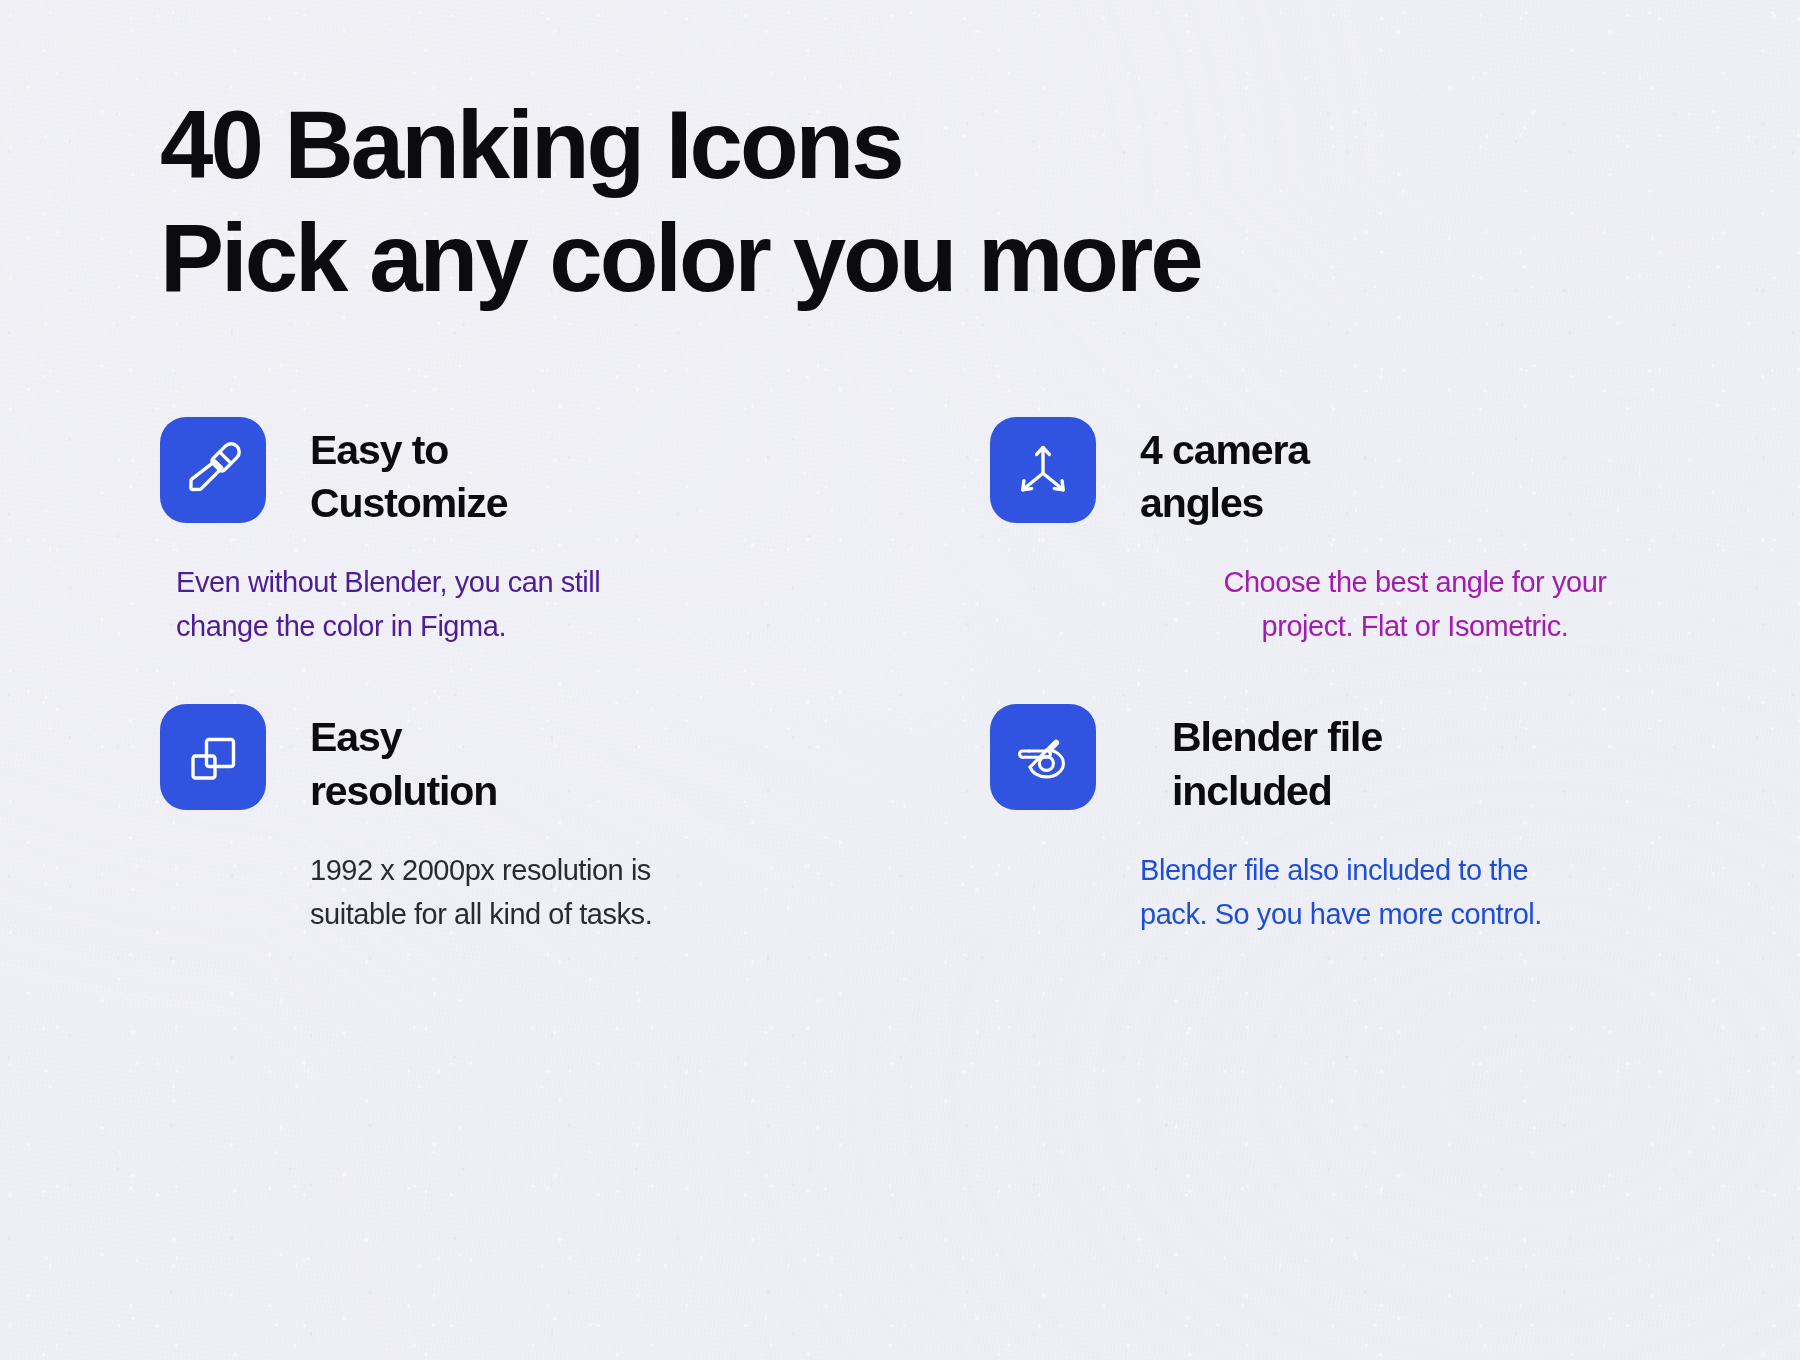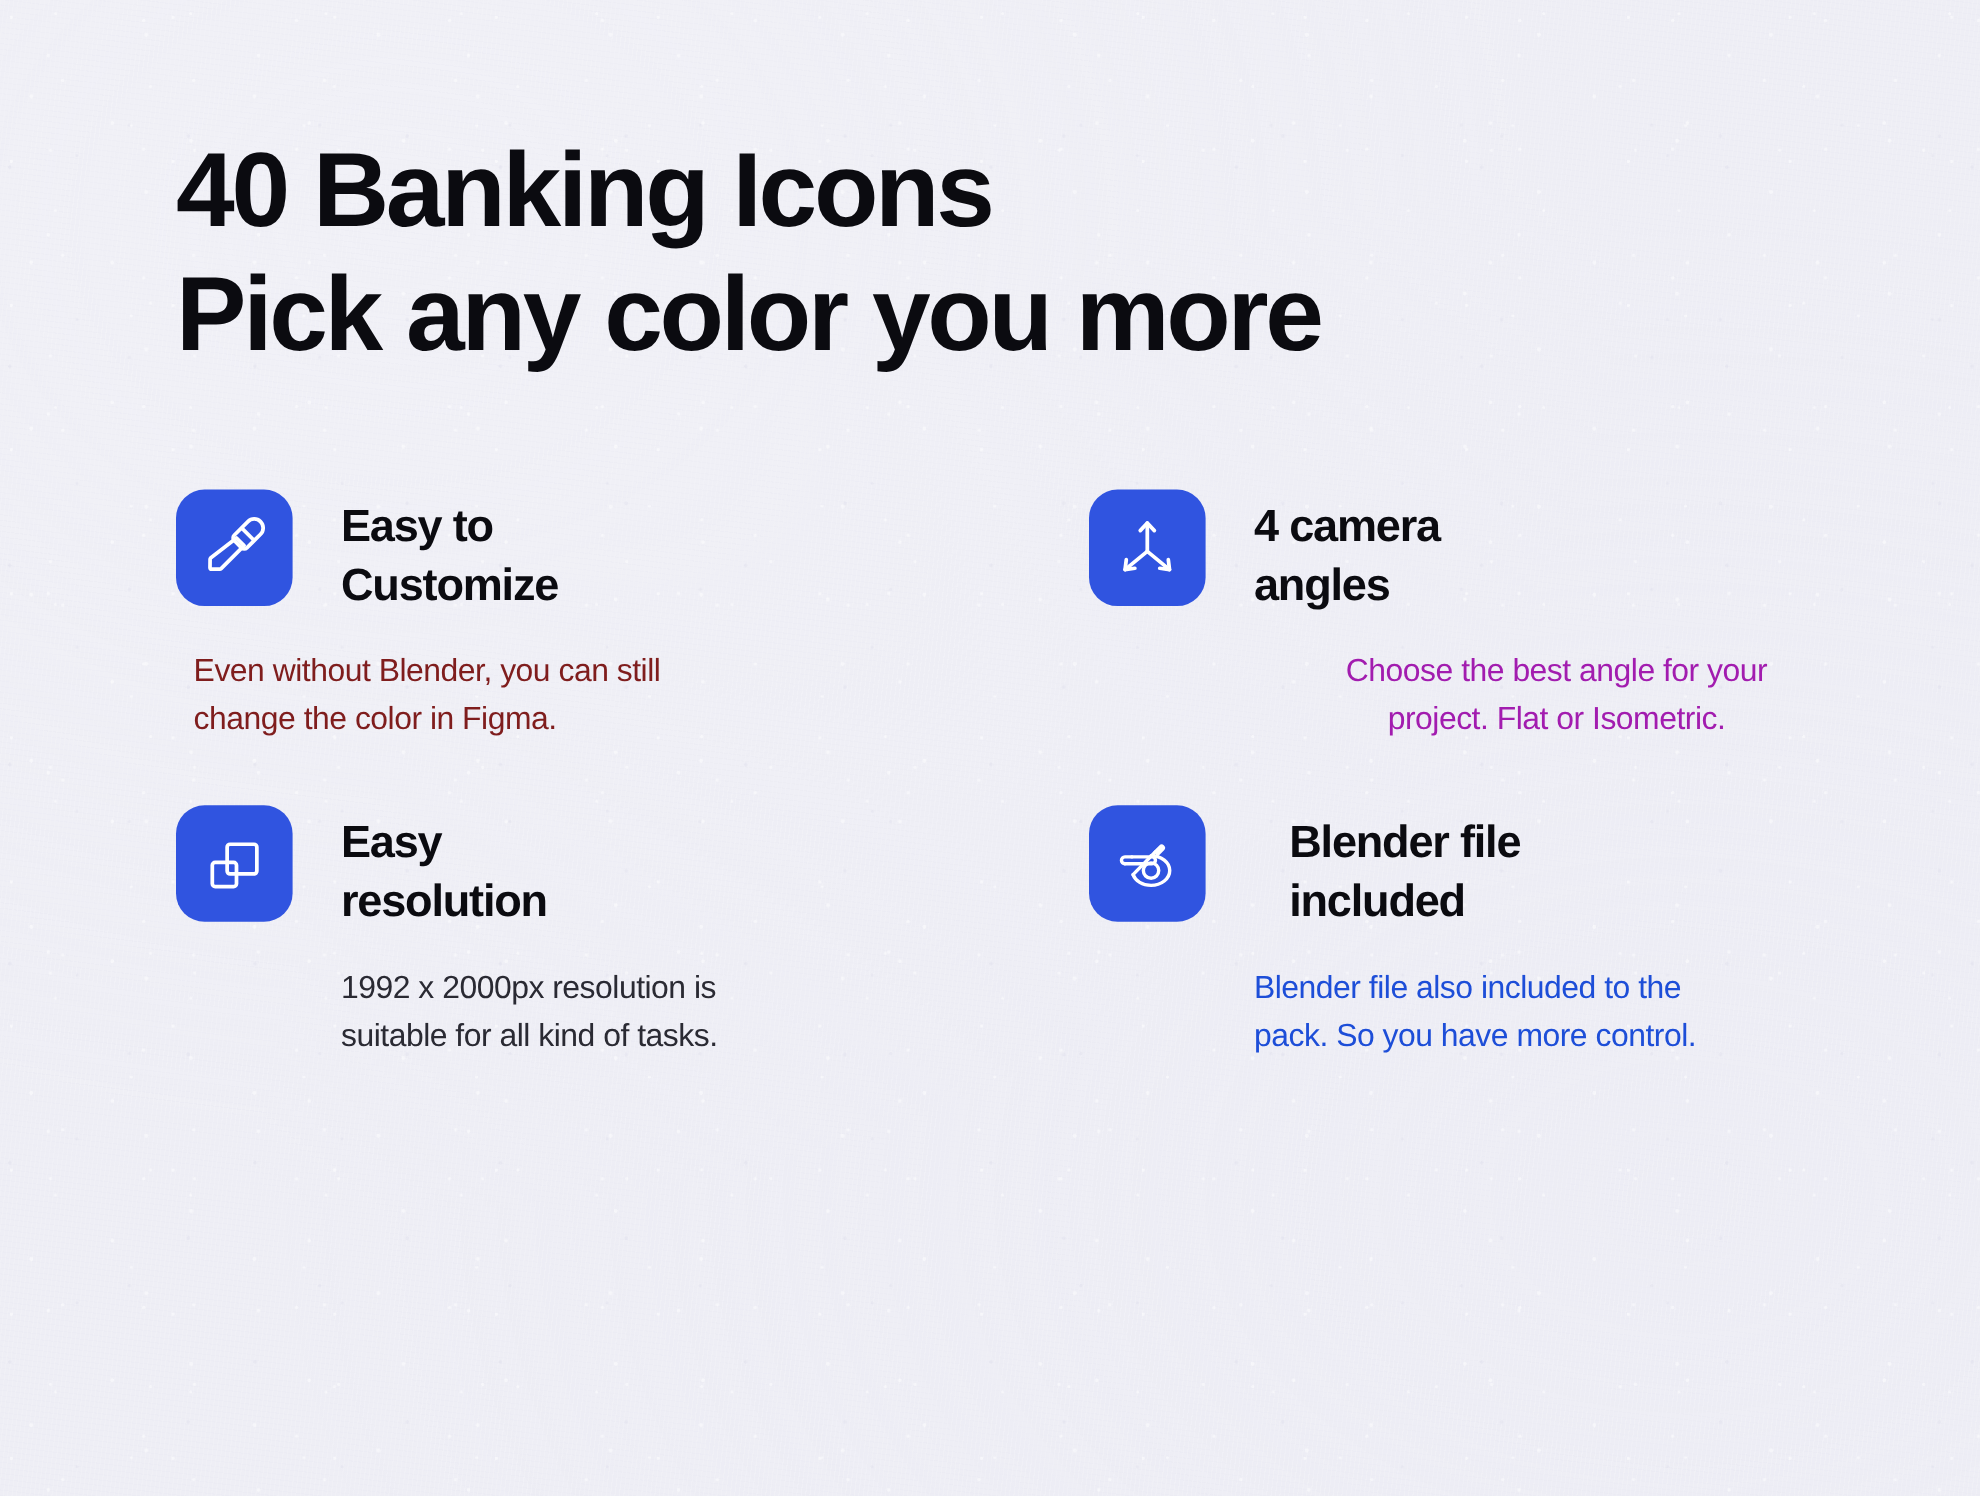--- a/index.html
+++ b/index.html
@@ -63,21 +63,21 @@
   .page {
     position: relative;
     z-index: 4;
     width: 1800px;
     height: 1360px;
     padding: 0 160px;
   }
 
   
   .headline {
-    padding-top: 116px;
+    padding-top: 88px;
     font-size: 96px;
     line-height: 1.18;
     font-weight: 700;
     letter-spacing: -3.0px;
     color: #0b0b10;
     white-space: nowrap;
   }
   .headline .line { display: block; }
 
   
@@ -152,21 +152,21 @@
           <span>
             <svg width="62" height="62" viewBox="0 0 62 62" fill="none" stroke="#ffffff" stroke-width="3.4" stroke-linecap="round" stroke-linejoin="round">
               <path d="M37.6 12.9 L49.1 24.4 M43.35 7.15 a8.13 8.13 0 0 1 11.5 11.5 L42.4 31.1 a3.4 3.4 0 0 1 -4.8 0 l-6.7 -6.7 a3.4 3.4 0 0 1 0 -4.8 Z"></path>
               <path d="M33.0 22.1 L39.9 29.0 L19.0 49.9 a1.6 1.6 0 0 1 -1.1 .45 l-7.4 .1 a1.6 1.6 0 0 1 -1.6 -1.6 l.1 -7.4 a1.6 1.6 0 0 1 .45 -1.1 Z"></path>
             </svg>
           </span>
         </div>
         <div class="feature-title" style="color: rgb(11, 11, 16);">Easy to
 Customize</div>
       </div>
-      <p class="feature-desc" style="color: #7f1d1d; margin-left: 16px;">Even without Blender, you can still
+      <p class="feature-desc" style="color: #4c1d95; margin-left: 16px;">Even without Blender, you can still
 change the color in Figma.</p>
     </div>
 
     <div class="feature">
       <div class="feature-head">
         <div class="icon-box" style="background: rgb(48, 84, 224);">
           <span>
             <svg width="62" height="62" viewBox="0 0 62 62" fill="none" stroke="#ffffff" stroke-width="3.4" stroke-linecap="round" stroke-linejoin="round">
               <path d="M31 34.2 L31 8.5"></path>
               <path d="M24.6 15.4 L31 8.5 L37.4 15.4"></path>

